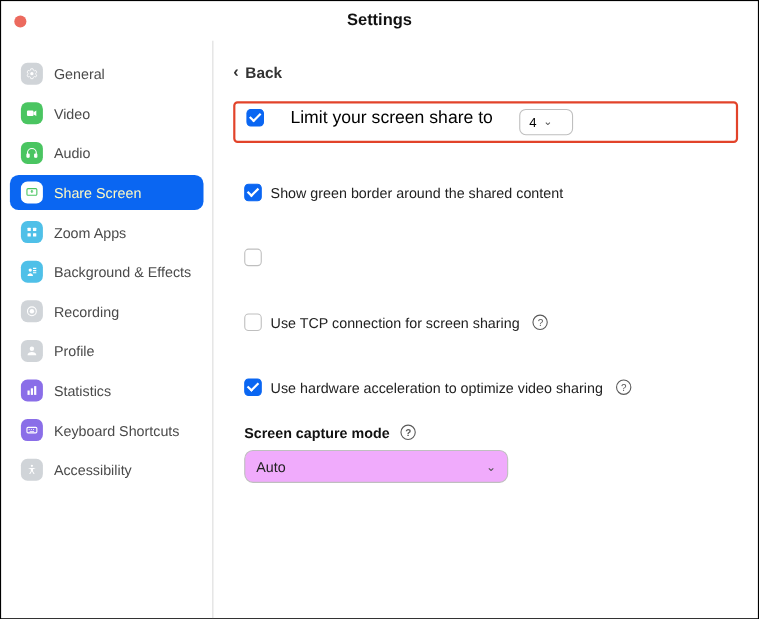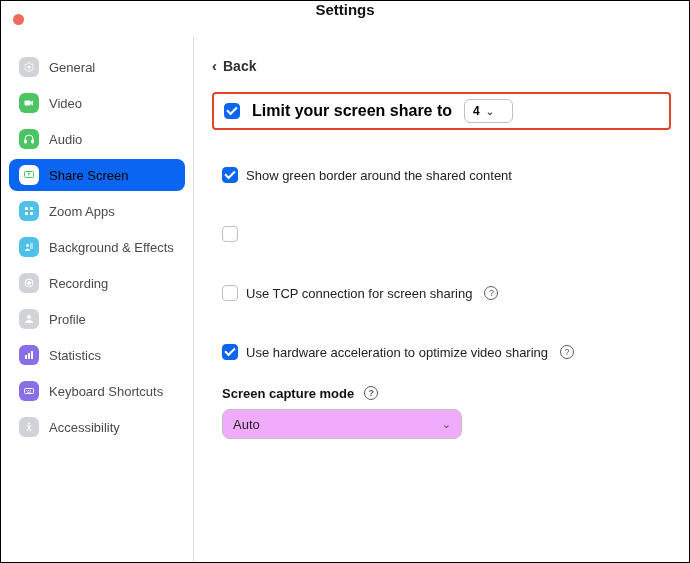--- a/index.html
+++ b/index.html
@@ -2,53 +2,53 @@
 <html><head>
 <meta charset="utf-8">
 <style>
   * { box-sizing: border-box; margin: 0; padding: 0; font-family: -apple-system, BlinkMacSystemFont, "Segoe UI", Helvetica, Arial, sans-serif; }
   body { background: #f5f5f5; }
   .window {
     width: 690px; height: 563px; background: #fff; border: 1px solid #000;
     position: relative; overflow: hidden;
   }
   .titlebar {
-    height: 36px; display: flex; align-items: flex-start; justify-content: center;
+    height: 36px; display: flex; align-items: center; justify-content: center;
     position: relative; border-bottom: 1px solid transparent;
   }
   .traffic-dot {
     position: absolute; left: 12px; top: 13px; width: 11px; height: 11px; border-radius: 50%;
     background: #ec6a5e;
   }
   .title { font-size: 15px; font-weight: 700; color: #111; }
   .body { display: flex; height: calc(100% - 36px); }
   .sidebar {
     width: 193px; border-right: 1px solid #dcdcdc; padding: 14px 8px 8px 8px;
     display: flex; flex-direction: column; gap: 4px;
   }
   .sidebar-item {
     display: flex; align-items: center; gap: 10px; padding: 6px 10px;
     border-radius: 8px; font-size: 13px; color: #4a4a4a; cursor: pointer;
     height: 32px;
   }
-  .sidebar-item.active { background: #0a66f2; color: #000000; }
+  .sidebar-item.active { background: #0a66f2; color: #fef9c3; }
   .sb-icon {
     width: 20px; height: 20px; border-radius: 6px; display: flex; align-items: center; justify-content: center;
     flex: none;
   }
   .sb-icon svg { width: 12px; height: 12px; display: block; }
   .content { flex: 1; padding: 16px 18px; }
   .back {
     display: inline-flex; align-items: center; gap: 6px; font-size: 14px; font-weight: 600;
     color: #333; background: none; border: none; cursor: pointer; padding: 4px 0 18px 0;
   }
   .chev { font-size: 15px; }
   .highlight-row {
     border: 2px solid #e2432a; border-radius: 4px; padding: 5px 10px;
-    display: flex; align-items: center; gap: 12px; margin-bottom: 6px; font-weight: bold;
+    display: flex; align-items: flex-start; gap: 24px; margin-bottom: 6px;
   }
   .opt-row {
     display: flex; align-items: center; gap: 8px; padding: 6px 10px;
     font-size: 13px; color: #222; margin-top: 31px;
   }
   .chk {
     width: 16px; height: 16px; border-radius: 4px; border: 1.5px solid #bfbfbf;
     display: flex; align-items: center; justify-content: center; flex: none;
   }
   .chk.checked { background: #0a66f2; border-color: #0a66f2; }

